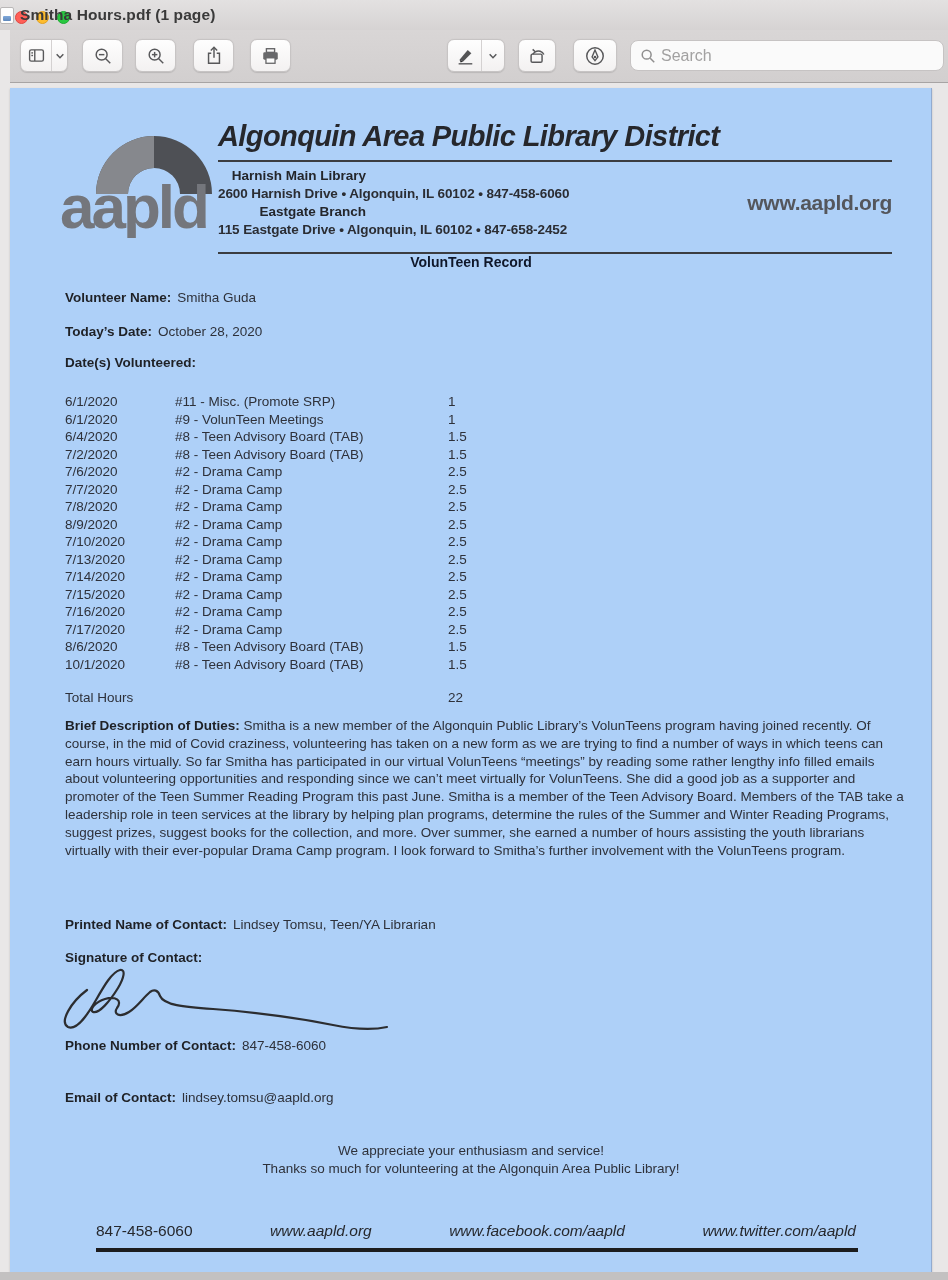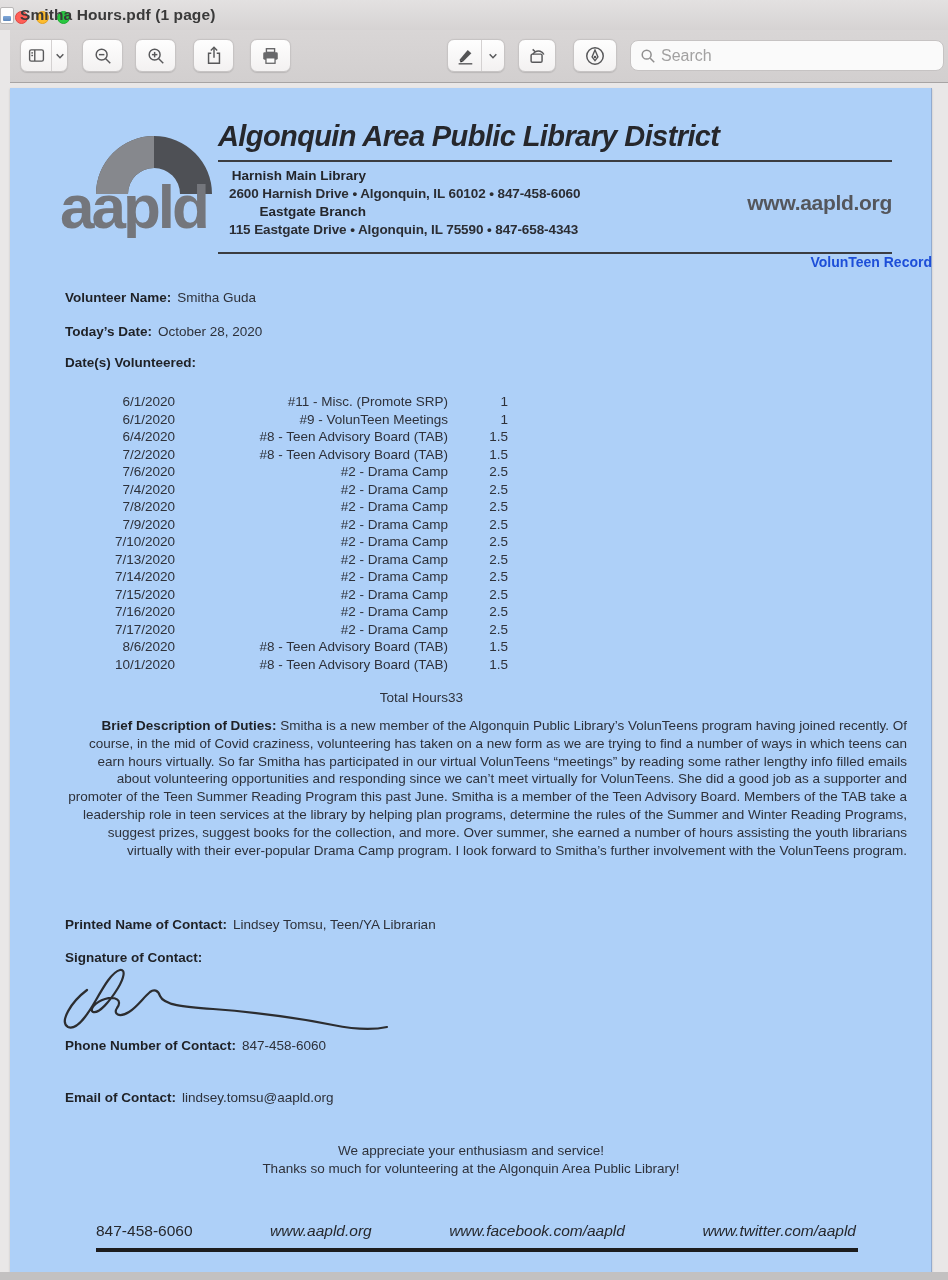--- a/index.html
+++ b/index.html
@@ -70,26 +70,26 @@
 
   
   .logo { position:absolute; top:24px; left:48px; width:178px; height:126px; }
   .hdr { position:absolute; top:32px; left:208px; width:674px; }
   .hdr-title { font-size:29px; font-weight:700; letter-spacing:-0.6px; color:#26272c;font-style:italic; }
   .hdr-rule { height:2px; background:#3b3d41; margin-top:7px; }
   .hdr-mid { display:flex; align-items:center; padding:5px 0 6px 0; }
   .loc-col { flex:1; }
   .loc-line { display:flex; line-height:18px;flex-direction:column; }
   .loc-name { width:148px; text-align:right; font-weight:700; font-size:13.5px; color:#24262b; }
-  .loc-addr { margin-left:11px; font-weight:700; font-size:13.5px; color:#2b2d33; letter-spacing:-0.1px; }
+  .loc-addr { margin-left:0; font-weight:700; font-size:13.5px; color:#2b2d33; letter-spacing:-0.1px; }
   .hdr-site { font-size:21px; font-weight:700; color:#54565c; letter-spacing:-0.3px; padding-left:10px; }
 
   
-  .abs { position:absolute; left:55px;text-align:right; }
-  .doc-title { top:166px; left:0; width:922px; text-align:right; font-weight:700; font-size:14px; color:#1d4ed8; }
+  .abs { position:absolute; left:55px; }
+  .doc-title { top:166px; left:0; width:922px; text-align:center; font-weight:700; font-size:14px; color:#0f172a; }
   b.lbl { color:#1f2126; }
   .val { margin-left:6px; }
   .row-volname { top:202px; }
   .row-date    { top:236px; }
   .row-datesv  { top:267px; }
 
   .entries { top:305px; width:520px; }
   .entry-row { display:flex; height:17.5px; line-height:17.5px; }
   .entry-row .col-date { width:110px; }
   .entry-row .col-activity { width:273px; }
@@ -233,21 +233,21 @@
     <div class="hdr-title">Algonquin Area Public Library District</div>
     <div class="hdr-rule"></div>
     <div class="hdr-mid">
       <div class="loc-col">
         <div class="loc-line">
           <span class="loc-name">Harnish Main Library</span>
           <span class="loc-addr">2600 Harnish Drive • Algonquin, IL 60102 • 847-458-6060</span>
         </div>
         <div class="loc-line">
           <span class="loc-name">Eastgate Branch</span>
-          <span class="loc-addr">115 Eastgate Drive • Algonquin, IL 75590 • 847-658-4343</span>
+          <span class="loc-addr">115 Eastgate Drive • Algonquin, IL 60102 • 847-658-2452</span>
         </div>
       </div>
       <div class="hdr-site">www.aapld.org</div>
     </div>
     <div class="hdr-rule"></div>
   </div>
 
   <div class="abs doc-title">VolunTeen Record</div>
 
   <div class="abs row-volname">
@@ -282,31 +282,31 @@
         <span class="col-date">7/2/2020</span>
         <span class="col-activity">#8 - Teen Advisory Board (TAB)</span>
         <span class="col-hours">1.5</span>
       </div>
       <div class="entry-row">
         <span class="col-date">7/6/2020</span>
         <span class="col-activity">#2 - Drama Camp</span>
         <span class="col-hours">2.5</span>
       </div>
       <div class="entry-row">
-        <span class="col-date">7/4/2020</span>
+        <span class="col-date">7/7/2020</span>
         <span class="col-activity">#2 - Drama Camp</span>
         <span class="col-hours">2.5</span>
       </div>
       <div class="entry-row">
         <span class="col-date">7/8/2020</span>
         <span class="col-activity">#2 - Drama Camp</span>
         <span class="col-hours">2.5</span>
       </div>
       <div class="entry-row">
-        <span class="col-date">7/9/2020</span>
+        <span class="col-date">8/9/2020</span>
         <span class="col-activity">#2 - Drama Camp</span>
         <span class="col-hours">2.5</span>
       </div>
       <div class="entry-row">
         <span class="col-date">7/10/2020</span>
         <span class="col-activity">#2 - Drama Camp</span>
         <span class="col-hours">2.5</span>
       </div>
       <div class="entry-row">
         <span class="col-date">7/13/2020</span>
@@ -340,21 +340,21 @@
       </div>
       <div class="entry-row">
         <span class="col-date">10/1/2020</span>
         <span class="col-activity">#8 - Teen Advisory Board (TAB)</span>
         <span class="col-hours">1.5</span>
       </div>
     </div>
 
   <div class="abs total-row">
     <span class="t-lbl">Total Hours</span>
-    <span>33</span>
+    <span>22</span>
   </div>
 
   <div class="abs duties">
     <b class="lbl">Brief Description of Duties:</b>
     <span>Smitha is a new member of the Algonquin Public Library’s VolunTeens program having joined recently. Of course, in the mid of Covid craziness, volunteering has taken on a new form as we are trying to find a number of ways in which teens can earn hours virtually. So far Smitha has participated in our virtual VolunTeens “meetings” by reading some rather lengthy info filled emails about volunteering opportunities and responding since we can’t meet virtually for VolunTeens. She did a good job as a supporter and promoter of the Teen Summer Reading Program this past June. Smitha is a member of the Teen Advisory Board. Members of the TAB take a leadership role in teen services at the library by helping plan programs, determine the rules of the Summer and Winter Reading Programs, suggest prizes, suggest books for the collection, and more. Over summer, she earned a number of hours assisting the youth librarians virtually with their ever-popular Drama Camp program. I look forward to Smitha’s further involvement with the VolunTeens program.</span>
   </div>
 
   <div class="abs row-printed">
     <b class="lbl">Printed Name of Contact:</b><span class="val">Lindsey Tomsu, Teen/YA Librarian</span>
   </div>

